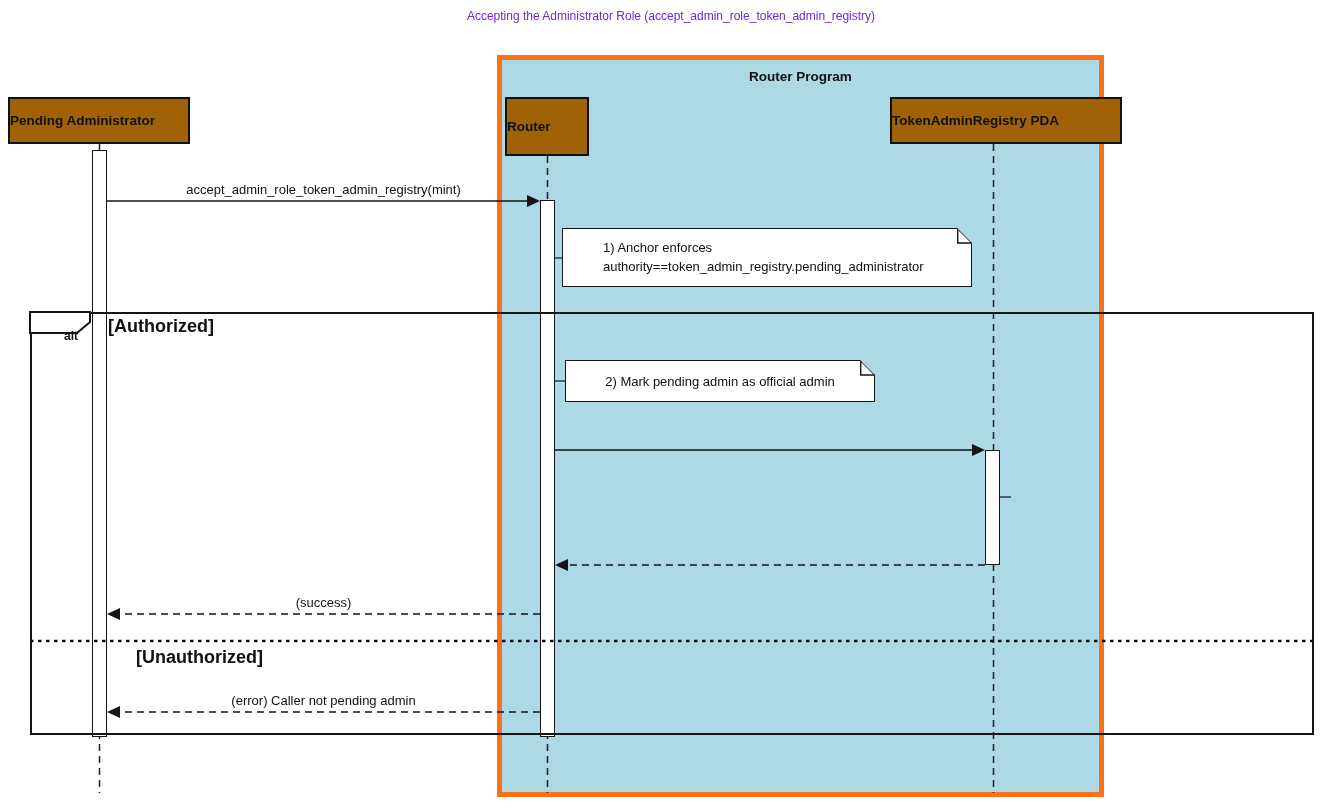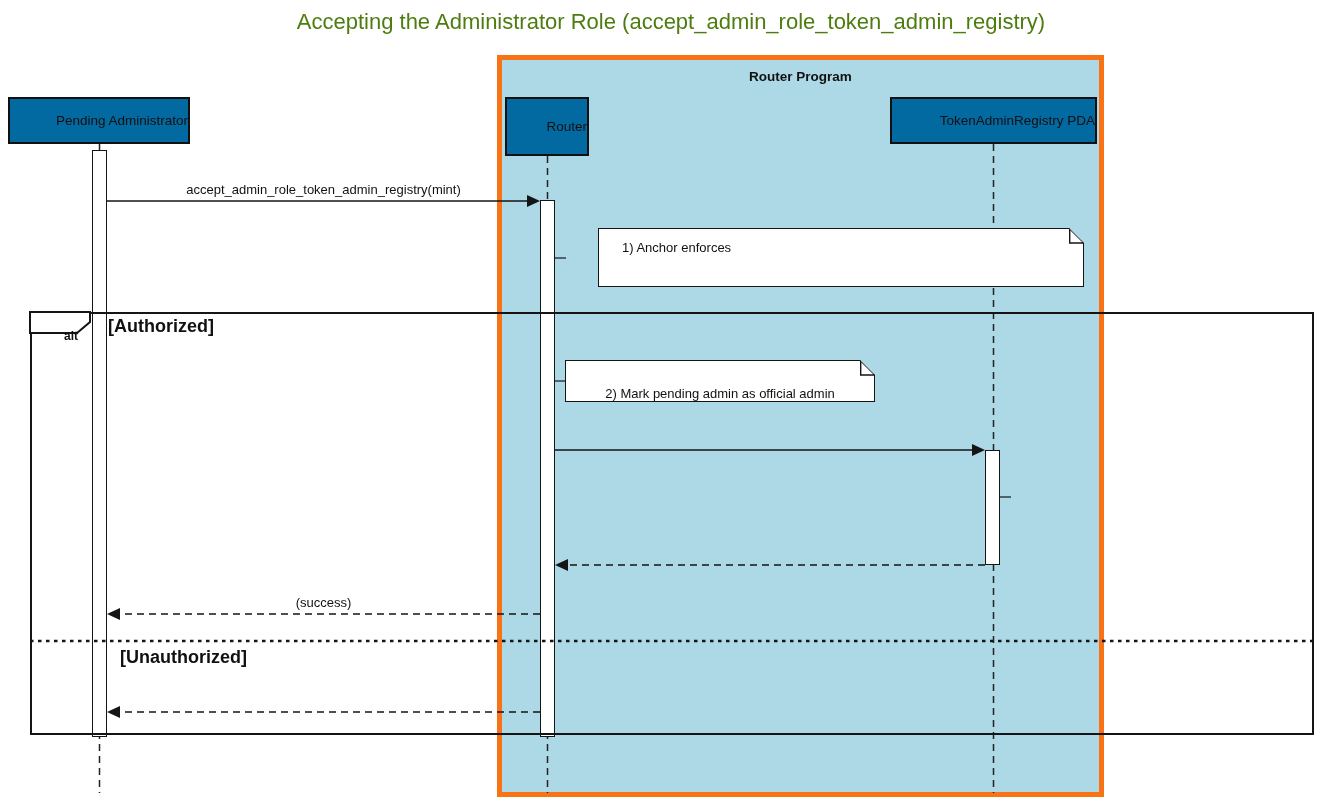--- a/index.html
+++ b/index.html
@@ -3,21 +3,21 @@
 <meta charset="utf-8">
 <style>
   html,body { margin:0; padding:0; background:#fff; }
   .canvas {
     position:relative; width:1342px; height:808px; background:#ffffff;
     font-family:"Liberation Sans", sans-serif; color:#111; overflow:hidden;
   }
   .abs { position:absolute; }
   .title {
     left:0; right:0; top:9px; text-align:center;
-    font-size:22px; color:#4d7c0f;
+    font-size:12px; color:#6d28d9;
   }
   .program-box {
     left:497px; top:55px; width:607px; height:742px;
     background:#ADD8E6; border:5px solid #f97316; box-sizing:border-box;
   }
   .program-label {
     position:absolute; left:0; top:9px; width:100%; text-align:center;
     font-weight:bold; font-size:13.5px;
   }
   svg.layer { left:0; top:0; width:1342px; height:808px; pointer-events:none; }
@@ -27,44 +27,44 @@
   .alt-frame {
     left:30px; top:312px; width:1284px; height:423px;
     border:2px solid #151515; box-sizing:border-box; pointer-events:none;
   }
   .alt-op-label {
     left:30px; top:329px; width:48px; text-align:right;
     font-weight:bold; font-size:12px;
   }
   .guard { font-weight:bold; font-size:18px; }
   .guard-1 { left:108px; top:316px; }
-  .guard-2 { left:108px; top:647px;padding-left:12px; }
+  .guard-2 { left:124px; top:647px;padding-left:12px; }
   .msg-label { left:107px; width:433px; text-align:center; font-size:13px; white-space:nowrap; }
   .msg-1-label { top:182px; }
   .msg-success-label { top:595px; }
   .msg-error-label { top:693px; }
   .note {
     background:#fff; border:1.5px solid #151515; box-sizing:border-box;
     font-size:13px; white-space:nowrap;
     clip-path: polygon(0 0, calc(100% - 15px) 0, 100% 15px, 100% 100%, 0 100%);
   }
   .note .fold { position:absolute; top:-1.5px; right:-1.5px; }
-  .note-1 { left:598px; top:228px; width:486px; height:59px; padding:9px 0 0 23px; line-height:19px; }
+  .note-1 { left:562px; top:228px; width:410px; height:59px; padding:9px 0 0 40px; line-height:19px; }
   .note-1 span { display:block; }
-  .note-center { display:flex; align-items:flex-end; justify-content:center; }
+  .note-center { display:flex; align-items:center; justify-content:center; }
   .note-2 { left:565px; top:360px; width:310px; height:42px; }
   .note-3 { left:1010px; top:477px; width:297px; height:40px; }
   .participant {
-    background:#0369a1; border:2px solid #111; box-sizing:border-box;
-    display:flex; align-items:center; justify-content:flex-end;
-    font-size:13.5px; text-align:center;
+    background:#a16207; border:2px solid #111; box-sizing:border-box;
+    display:flex; align-items:center; justify-content:flex-start;
+    font-size:13.5px; text-align:center;font-weight:bold;
   }
   .p-1 { left:8px;   top:97px; width:182px; height:47px; }
   .p-2 { left:505px; top:97px; width:84px;  height:59px; }
-  .p-3 { left:890px; top:97px; width:207px; height:47px; }
+  .p-3 { left:890px; top:97px; width:232px; height:47px; }
 </style>
 </head>
 <body>
 
 <div class="canvas">
 
   <div class="abs title">Accepting the Administrator Role (accept_admin_role_token_admin_registry)</div>
 
   <div class="abs program-box">
     <div class="program-label">Router Program</div>
@@ -107,23 +107,25 @@
     <polygon points="107,614 120,608 120,620" fill="#151515"></polygon>
 
     <line x1="30" y1="641" x2="1314" y2="641" stroke="#151515" stroke-width="2.5" stroke-dasharray="3.5 4.5"></line>
 
     <line x1="540" y1="712" x2="116" y2="712" stroke="#151515" stroke-width="1.5" stroke-dasharray="7 5"></line>
     <polygon points="107,712 120,706 120,718" fill="#151515"></polygon>
   </svg>
 
   <div class="abs msg-label msg-success-label">(success)</div>
   <div class="abs msg-label msg-1-label">accept_admin_role_token_admin_registry(mint)</div>
+  <div class="abs msg-label msg-error-label">(error) Caller not pending admin</div>
 
   <div class="abs note note-1">
     <span>1) Anchor enforces</span>
+    <span>authority==token_admin_registry.pending_administrator</span>
     <svg class="fold" width="16" height="16">
         <path d="M0.7 0.7 L0.7 15 L15 15 Z" fill="#fff" stroke="#151515" stroke-width="1.4"></path>
       </svg>
   </div>
   <div class="abs note note-center note-2">
     <span>2) Mark pending admin as official admin</span>
     <svg class="fold" width="16" height="16">
         <path d="M0.7 0.7 L0.7 15 L15 15 Z" fill="#fff" stroke="#151515" stroke-width="1.4"></path>
       </svg>
   </div>

